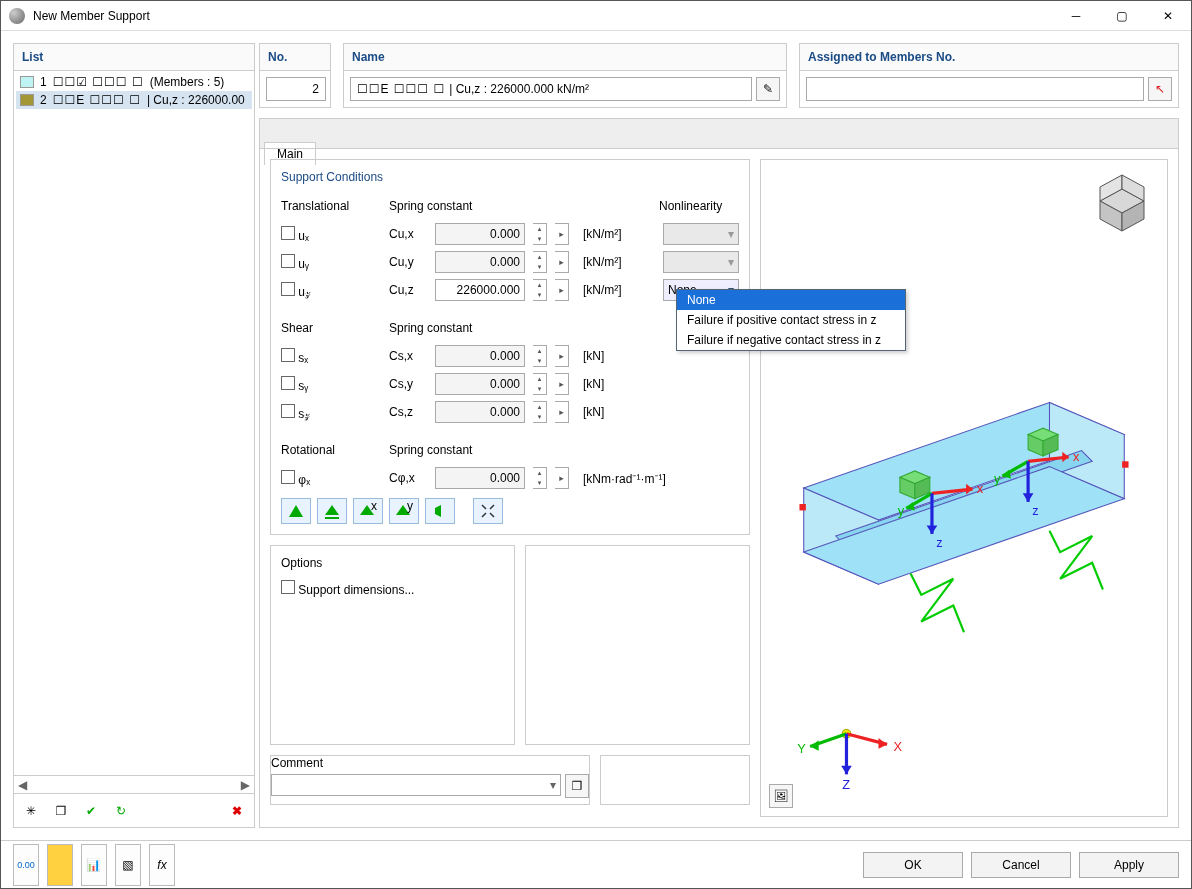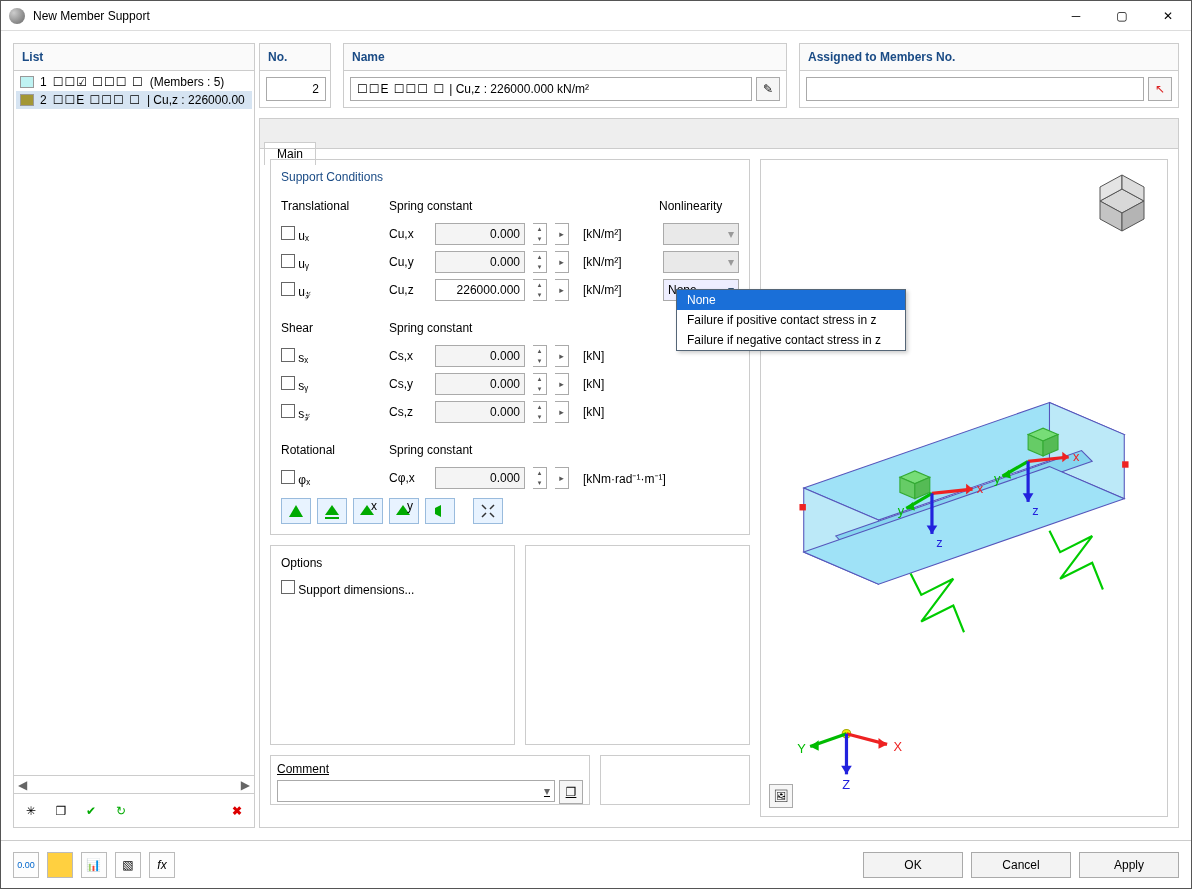--- a/index.html
+++ b/index.html
@@ -52,26 +52,26 @@
   .nl-disabled{background:#e9e9e9;color:#999;}
   .dropdown{position:absolute;background:#fff;border:1px solid #567;box-shadow:2px 2px 4px rgba(0,0,0,.2);z-index:10;}
   .dd-item{padding:3px 10px;white-space:nowrap;}
   .dd-item.sel{background:#1a6fd8;color:#fff;}
   .support-icons{display:flex;gap:6px;margin-top:6px;}
   .supp-icon{width:30px;height:26px;border:1px solid #9bd;background:#e8f3ff;display:flex;align-items:center;justify-content:center;}
   .options-box{border:1px solid #ccc;flex:1;padding:10px;}
   .blank-box{border:1px solid #ccc;flex:1;}
   .opts-row{display:flex;gap:10px;height:200px;}
   .comment-row{display:flex;gap:10px;height:50px;}
-  .comment-box{border:1px solid #ccc;width:320px;padding:6px;text-decoration:underline;}
+  .comment-box{border:1px solid #ccc;width:320px;}
   .preview{flex:1;border:1px solid #ccc;position:relative;background:#fff;}
   .footer{height:48px;border-top:1px solid #ccc;display:flex;align-items:center;padding:0 12px;gap:8px;}
   .footer .spacer{flex:1;}
   .dlg-btn{width:100px;height:26px;border:1px solid #aaa;background:#f3f3f3;display:flex;align-items:center;justify-content:center;}
-  .small-footer-icon{width:26px;height:26px;border:1px solid #bbb;display:flex;align-items:center;justify-content:center;background:#fdfdfd;}
+  .small-footer-icon{width:26px;height:42px;border:1px solid #bbb;display:flex;align-items:center;justify-content:center;background:#fdfdfd;}
   .cube-svg{position:absolute;top:10px;right:10px;}
 </style>
 </head>
 <body>
 
 <div class="window">
 
   <div class="titlebar">
     <div class="icon"></div>
     <div class="title">New Member Support</div>

